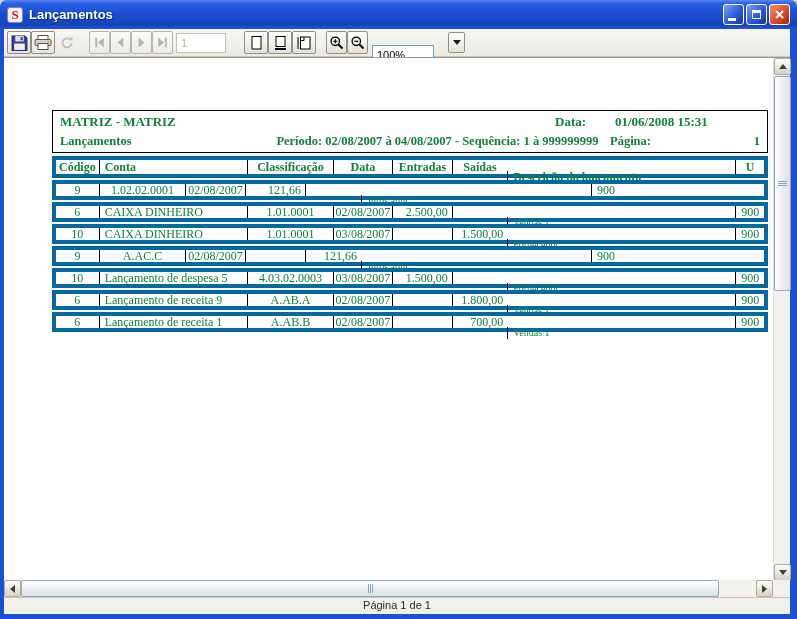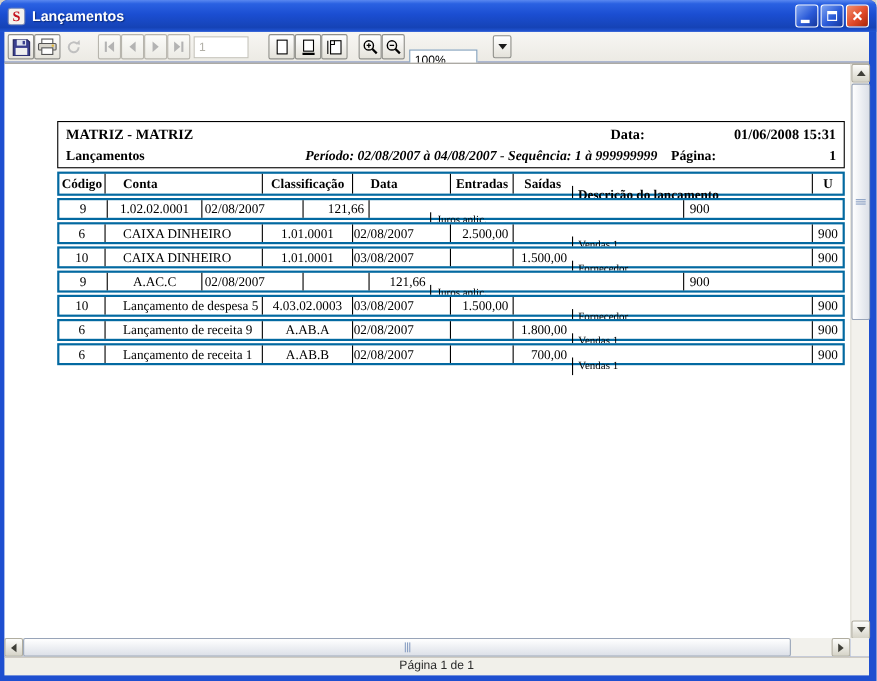--- a/index.html
+++ b/index.html
@@ -41,47 +41,47 @@
   .zoombox{ width:62px; height:20px; border:1px solid #7f9db9; background:#fff;
     color:#000; font-size:11px; padding-left:4px;margin-top:24px; }
   .combo-arrow{ width:17px; height:21px; margin-left:14px; }
   .tri-down{ width:0; height:0; border-left:4px solid transparent;
     border-right:4px solid transparent; border-top:5px solid #1a1a1a; }
 
   
   .viewport{ position:absolute; left:4px; top:57px; width:786px; height:523px;
     background:#fff; border-top:1px solid #98968e; }
   .report{ position:absolute; left:0; top:0; right:17px; bottom:0; overflow:hidden;
-    font-family:"Liberation Serif", serif; color:#000000; }
+    font-family:"Liberation Serif", serif; color:#15803d; }
   .report-content{ position:absolute; left:48px; top:52px; width:716px; }
 
   .hdrbox{ border:1px solid #000; height:43px; display:flex; flex-direction:column;
     justify-content:center; gap:4px; padding:0 7px; margin-bottom:3px; font-weight:bold; }
   .hrow1{ display:flex; font-size:13px; }
   .hrow1 .company{ flex:1; }
   .hrow1 .dlabel{ width:60px; }
-  .hrow1 .dvalue{ width:145px; text-align:right; }
+  .hrow1 .dvalue{ width:145px; }
   .hrow2{ display:flex; font-size:12.5px; }
   .hrow2 .rtitle{ width:205px; }
-  .hrow2 .period{ flex:1; text-align:center;font-style:italic; }
+  .hrow2 .period{ flex:1; text-align:center; }
   .hrow2 .plabel{ width:62px; }
   .hrow2 .pnum{ width:88px; text-align:right; }
 
   .ttable{ display:flex; flex-direction:column; gap:2px; }
-  .trow{ display:flex; border:2px solid #0369a1; height:20px; align-items:center; background:#fff;
+  .trow{ display:flex; border:4px solid #0369a1; height:20px; align-items:center; background:#fff;
     font-size:12px; }
   .trow.thead{ height:22px; font-weight:bold; }
   .tcell{ border-left:1px solid #000; height:100%; display:flex; align-items:center;
     overflow:hidden; white-space:nowrap; }
   .trow .tcell:first-child{ border-left:none; }
   .c0{ width:43px; justify-content:center; }
-  .c1{ width:150px; padding-left:16px; }
+  .c1{ width:150px; padding-left:5px; }
   .c2{ width:86px; justify-content:center; }
   .c3{ width:60px; justify-content:center; }
-  .c4{ width:60px; justify-content:flex-end; padding-right:4px;margin-left:32px; }
+  .c4{ width:60px; justify-content:flex-end; padding-right:4px; }
   .c5{ width:56px; justify-content:flex-end; padding-right:4px; }
   .c6{ width:230px; padding-left:5px;margin-top:21px; }
   .c7{ width:29px; justify-content:center; }
   .thead .c4,.thead .c5{ justify-content:center; padding-right:0; }
   .trow:not(.thead) .c6{ font-size:10px; }
 
   
   .vscroll{ position:absolute; right:0; top:0; width:17px; height:523px;
     background:#f2f1ec; border-left:1px solid #e0ded6; }
   .sbtn{ position:absolute; width:17px; height:17px;

